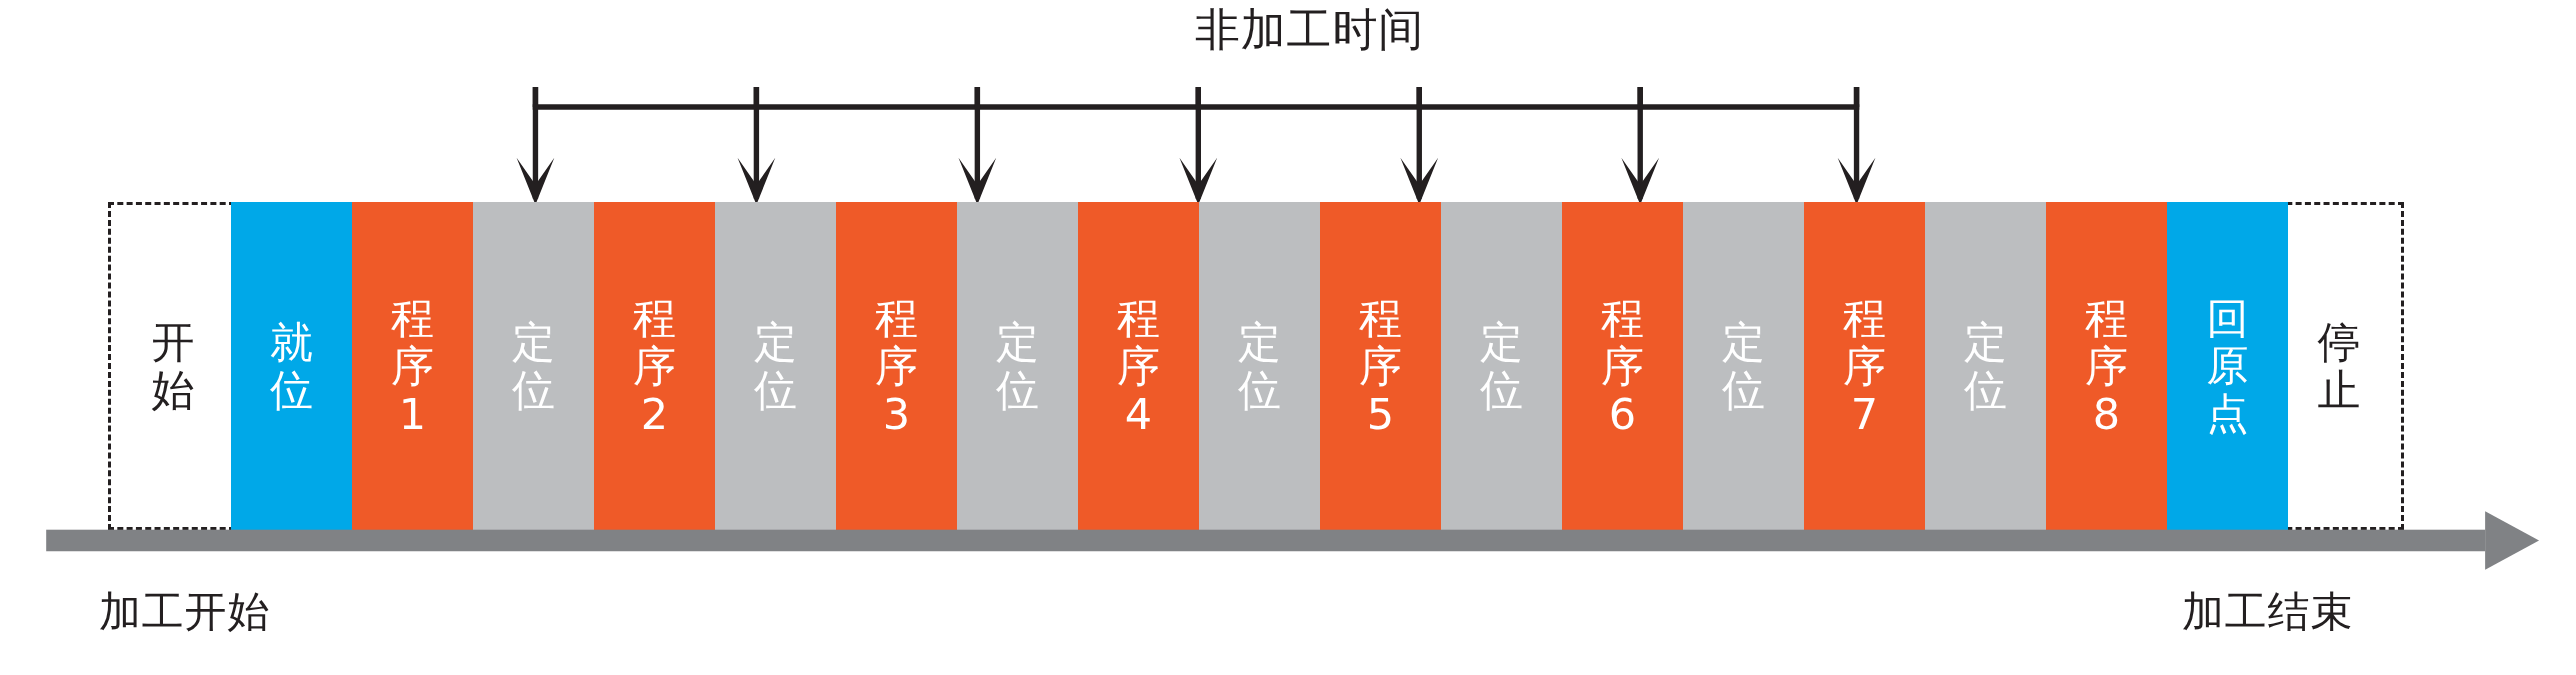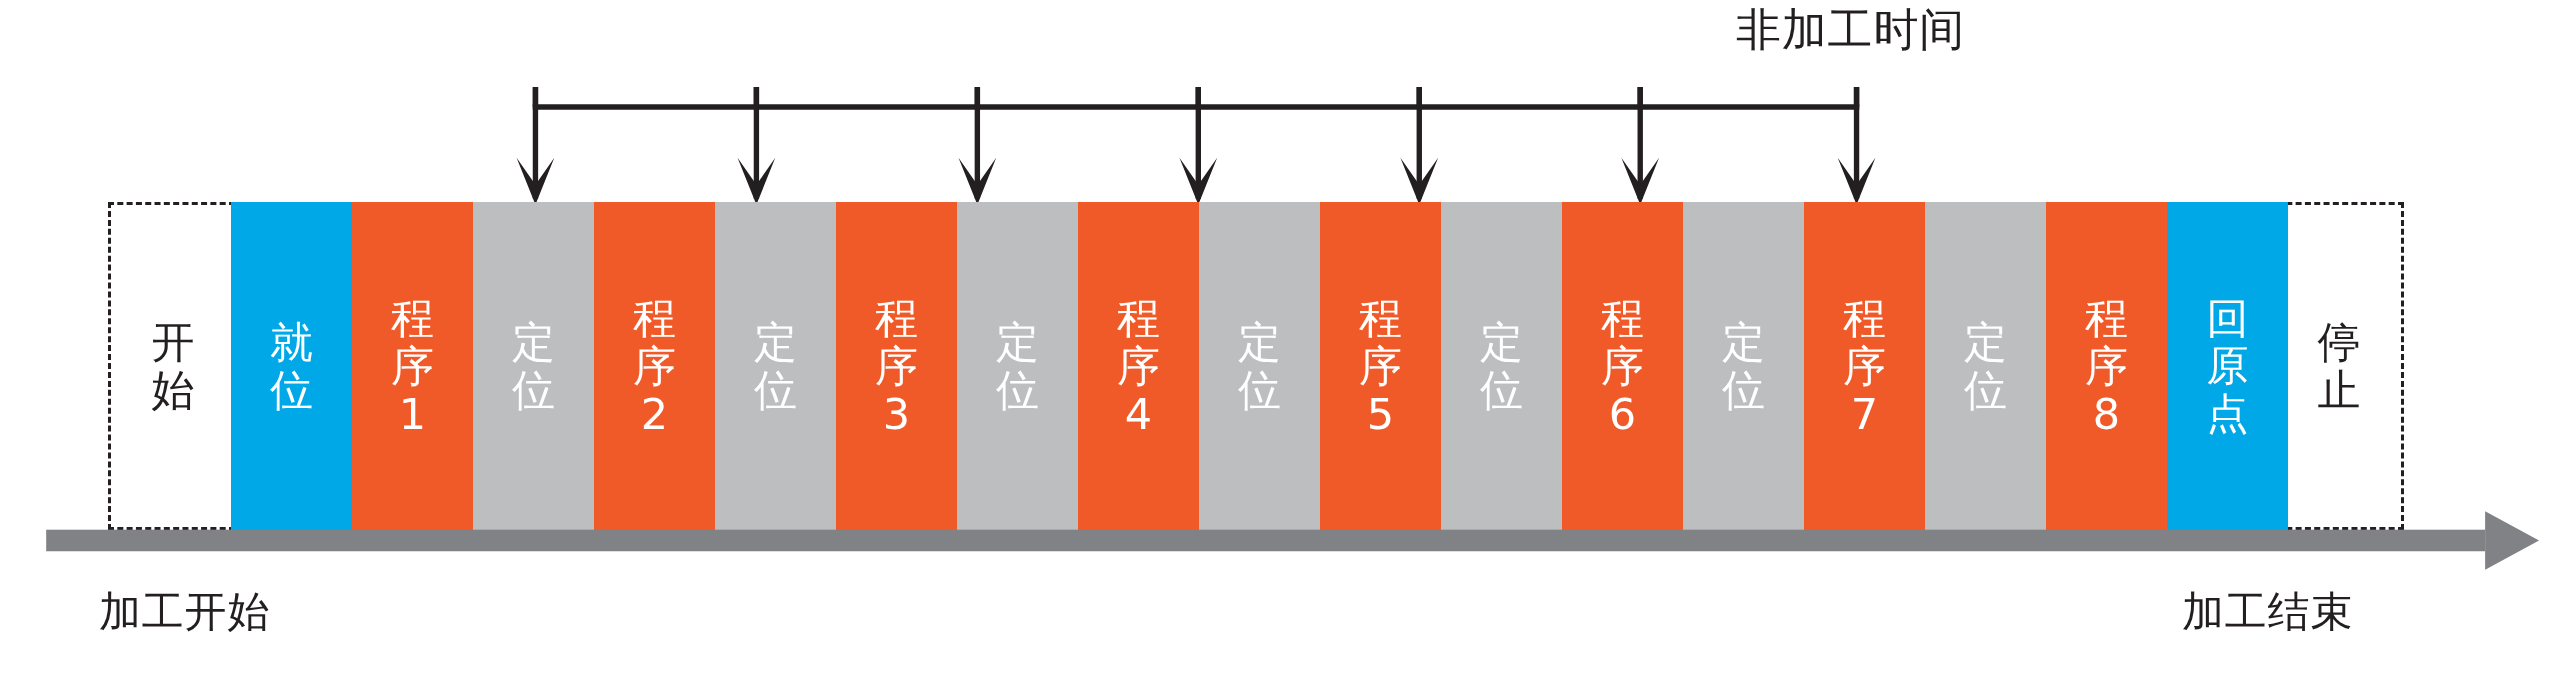--- a/index.html
+++ b/index.html
@@ -27,21 +27,21 @@
     color:#231f20;
     letter-spacing:0.8px;
     white-space:nowrap;
   }
   
   #title .inner{
     position:absolute;
     left:1195px;
     top:0;
     width:770px;
-    text-align:right;
+    text-align:left;
   }
 
   
   #bracket-layer{
     position:absolute;
     left:0;top:0;
     width:2576px;height:676px;
     pointer-events:none;
   }
 

